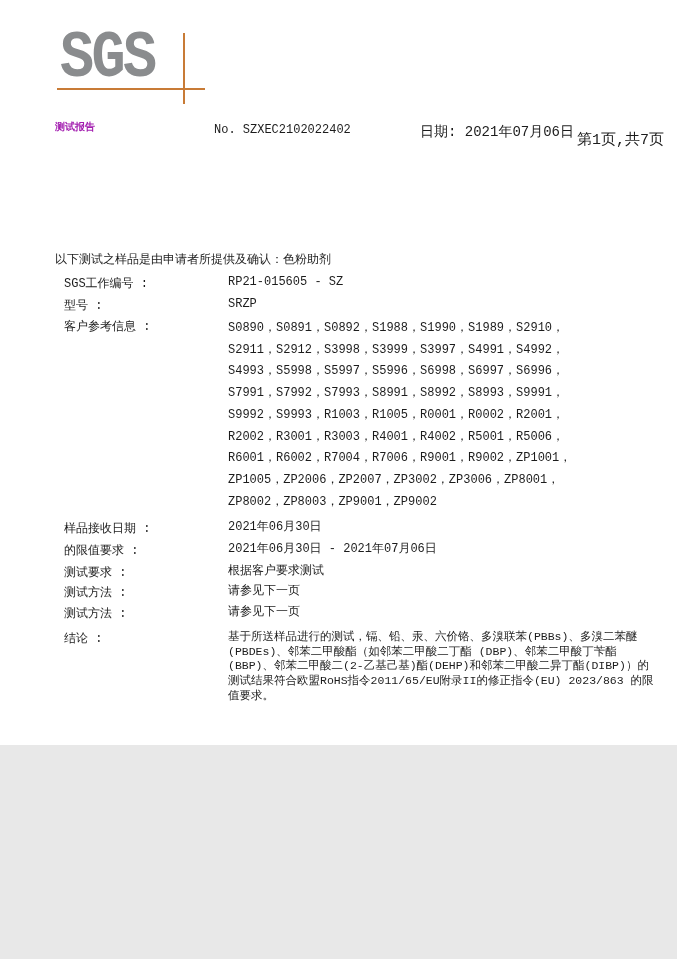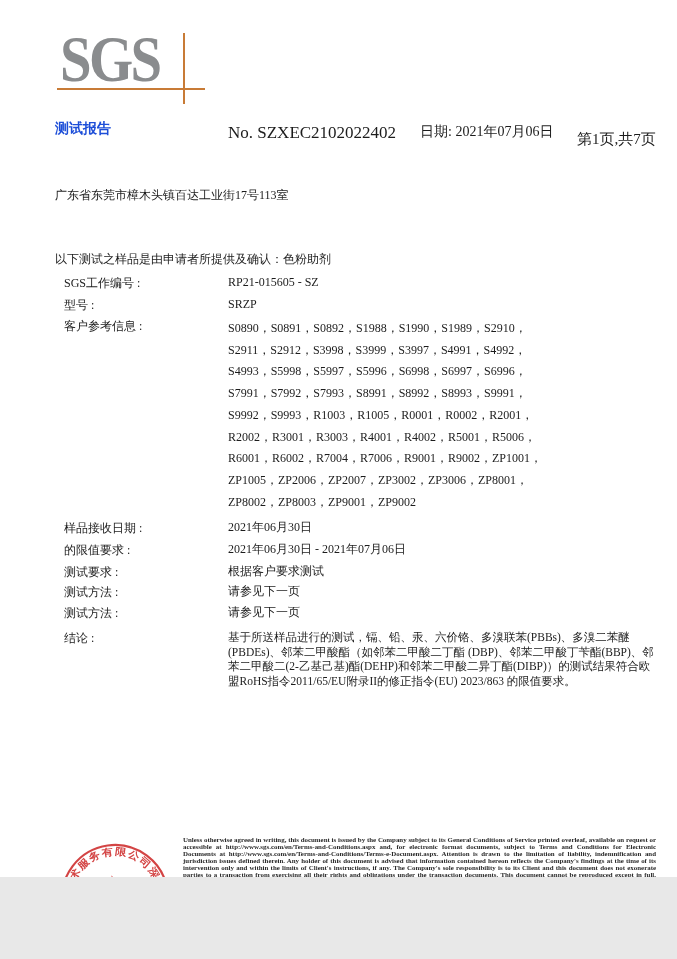--- a/index.html
+++ b/index.html
@@ -1,32 +1,32 @@
 <!DOCTYPE html>
 <html><head>
 <meta charset="utf-8">
 <style>
   html,body{margin:0;padding:0;background:#e8e8e8;}
   .page{
-    position:relative;width:677px;height:877px;margin:0 auto;background:#ffffff;
-    font-family:Liberation Serif, serif;color:#1c1c1c;overflow:hidden;
+    position:relative;width:677px;height:745px;margin:0 auto;background:#ffffff;
+    font-family:Liberation Mono, monospace;color:#1c1c1c;overflow:hidden;
   }
   
   .logo{
     position:absolute;left:60px;top:30px;font-size:66px;line-height:58px;font-weight:700;
     color:#8a8c8e;letter-spacing:-3px;transform:scaleX(0.86);transform-origin:left top;
   }
   .mark{position:absolute;background:#c87b36;}
   .mark-h-top{left:57px;top:88px;width:148px;height:2px;}
   .mark-v-top{left:183px;top:33px;width:2px;height:71px;}
   .mark-h-bottom{left:30px;top:943px;width:618px;height:2px;background:#d2702a;}
   .mark-v-bottom{left:190px;top:915px;width:2px;height:33px;background:#d2702a;}
   
-  .title{position:absolute;left:55px;top:120px;font-size:14px;font-weight:700;color:#1d4ed8;}
-  .report-no{position:absolute;left:228px;top:123px;font-size:17px;}
+  .title{position:absolute;left:55px;top:120px;font-size:10px;font-weight:700;color:#a21caf;}
+  .report-no{position:absolute;left:214px;top:123px;font-size:12px;}
   .date{position:absolute;left:420px;top:123px;font-size:14px;}
   .page-info{position:absolute;left:577px;top:130px;font-size:15px;}
   .company{position:absolute;left:55px;top:164px;font-size:12px;}
   .addr{position:absolute;left:55px;top:187px;font-size:12px;}
   .statement{position:absolute;left:55px;top:251px;font-size:12px;text-align:center;}
   
   .row{position:absolute;left:0;width:677px;font-size:12px;}
   .lbl{position:absolute;left:55px;white-space:nowrap;margin-left:9px;}
   .val{position:absolute;left:228px;white-space:pre-line;line-height:21.7px;}
   .val-single{line-height:14px;}
@@ -54,21 +54,20 @@
 
   <div class="logo">SGS</div>
   <div class="mark mark-h-top"></div>
   <div class="mark mark-v-top"></div>
 
   <div class="title">测试报告</div>
   <div class="report-no">No. SZXEC2102022402</div>
   <div class="date">日期: 2021年07月06日</div>
   <div class="page-info">第1页,共7页</div>
 
-  <div class="addr">广东省东莞市樟木头镇百达工业街17号113室</div>
 
   <div class="statement">以下测试之样品是由申请者所提供及确认：色粉助剂</div>
 
   <div class="row" style="top:275px">
     <span class="lbl">SGS工作编号 :</span>
     <span class="val val-single">RP21-015605 - SZ</span>
   </div>
   <div class="row" style="top:297px">
     <span class="lbl">型号 :</span>
     <span class="val val-single">SRZP</span>

